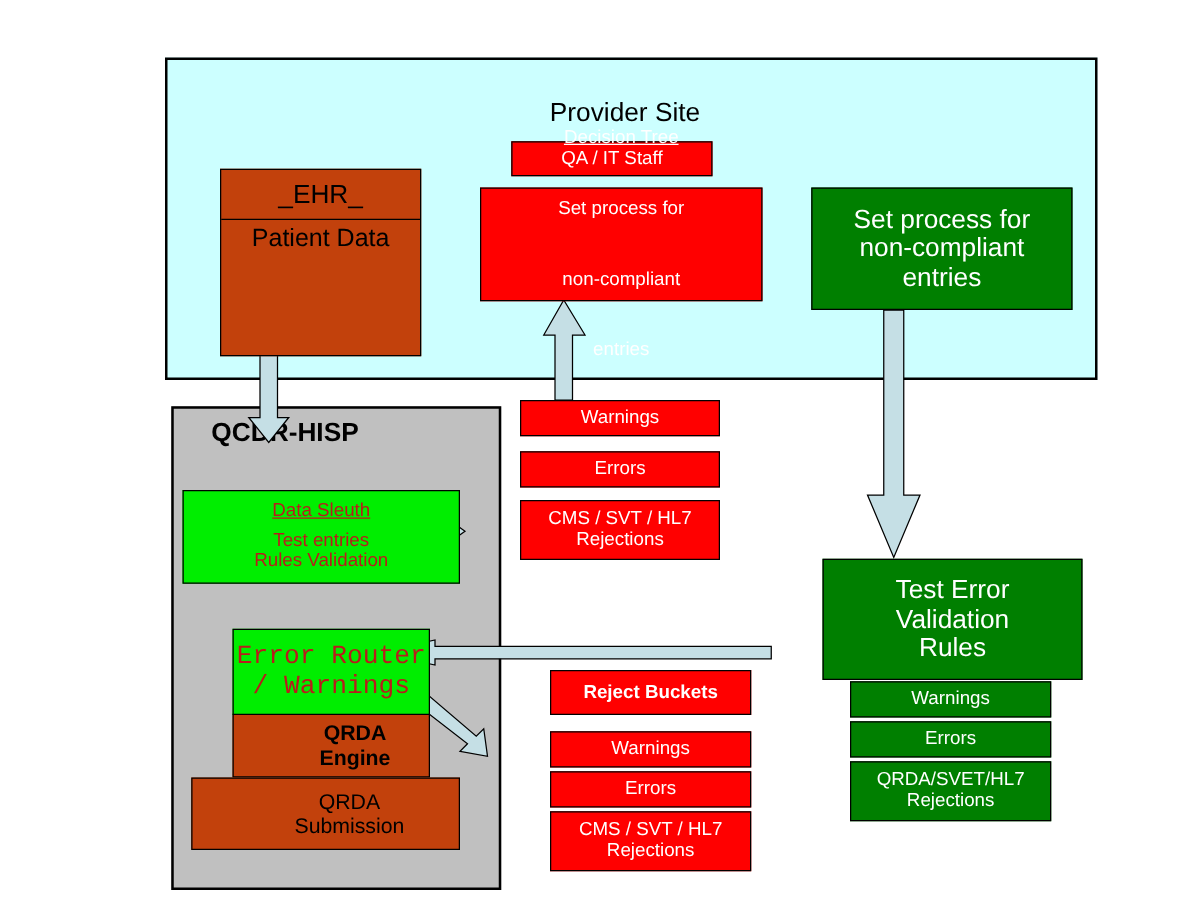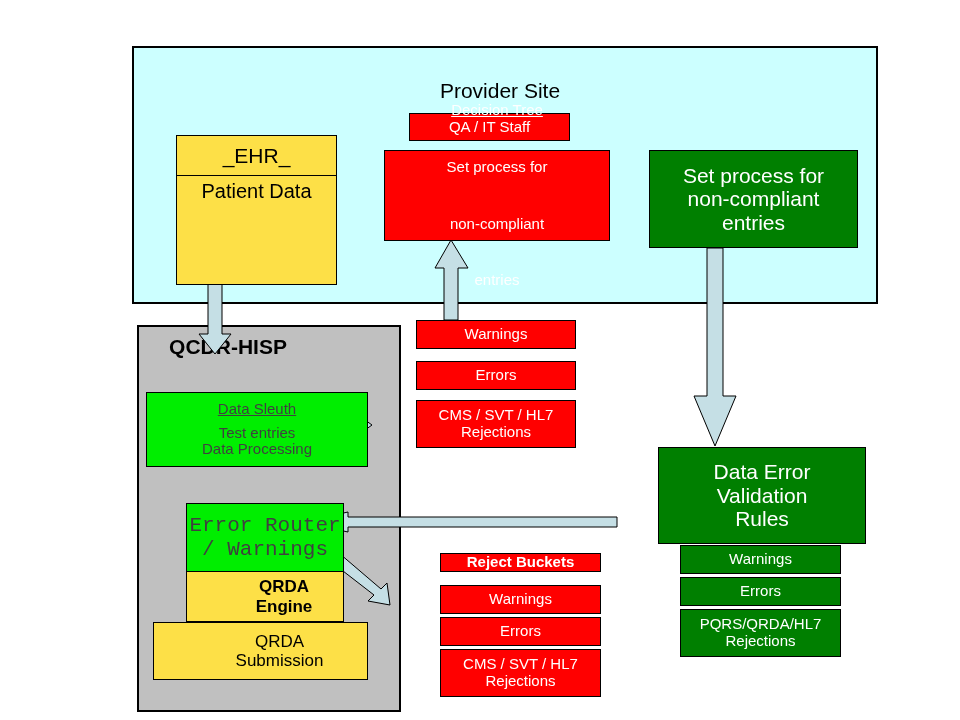--- a/index.html
+++ b/index.html
@@ -20,23 +20,23 @@
   }
   .container-hisp{
     background:#c0c0c0;border:2px solid #000000;
   }
   .container-title{
     position:absolute;text-align:center;color:#000000;
     font-size:21px;font-weight:400;
   }
 
   
-  .n-white{background:#fde047;border:1px solid #000000;color:#000000;padding-left:38px;}
+  .n-white{background:#c2410c;border:1px solid #000000;color:#000000;padding-left:38px;}
   .n-red{background:#ff0000;border:1px solid #000000;color:#ffffff;}
-  .n-green-bright{background:#00ee00;border:1px solid #000000;color:#404040;}
+  .n-green-bright{background:#00ee00;border:1px solid #000000;color:#b91c1c;}
   .n-green-dark{background:#007f00;border:1px solid #000000;color:#ffffff;}
 
   .ehr-title{
     position:absolute;left:0;right:0;top:0;height:39px;
     border-bottom:1px solid #000000;
     display:flex;align-items:center;justify-content:center;
     font-size:21px;color:#000000;
   }
   .ehr-body{
     position:absolute;left:0;right:0;top:39px;bottom:0;
@@ -100,21 +100,21 @@
 
   <div class="box n-green-dark fs21" style="left:608px;top:150px;width:209px;height:98px;">
     <span>Set process for</span>
     <span>non-compliant</span>
     <span>entries</span>
   </div>
 
   <div class="box n-green-bright fs15" style="left:105px;top:392px;width:222px;height:75px;">
     <span class="t-underline" style="margin-bottom:7px;">Data Sleuth</span>
     <span>Test entries</span>
-    <span>Data Processing</span>
+    <span>Rules Validation</span>
   </div>
 
   <div class="box n-white fs17" style="left:112px;top:622px;width:215px;height:58px;">
     <span>QRDA</span>
     <span>Submission</span>
   </div>
 
   <div class="box n-white fs17 t-bold" style="left:145px;top:571px;width:158px;height:51px;">
     <span>QRDA</span>
     <span>Engine</span>
@@ -129,44 +129,44 @@
     <span>Warnings</span>
   </div>
   <div class="box n-red fs15" style="left:375px;top:361px;width:160px;height:29px;">
     <span>Errors</span>
   </div>
   <div class="box n-red fs15" style="left:375px;top:400px;width:160px;height:48px;">
     <span>CMS / SVT / HL7</span>
     <span>Rejections</span>
   </div>
 
-  <div class="box n-red fs15 t-bold" style="left:399px;top:553px;width:161px;height:19px;">
+  <div class="box n-red fs15 t-bold" style="left:399px;top:536px;width:161px;height:36px;">
     <span>Reject Buckets</span>
   </div>
   <div class="box n-red fs15" style="left:399px;top:585px;width:161px;height:29px;">
     <span>Warnings</span>
   </div>
   <div class="box n-red fs15" style="left:399px;top:617px;width:161px;height:29px;">
     <span>Errors</span>
   </div>
   <div class="box n-red fs15" style="left:399px;top:649px;width:161px;height:48px;">
     <span>CMS / SVT / HL7</span>
     <span>Rejections</span>
   </div>
 
   <div class="box n-green-dark fs15" style="left:639px;top:545px;width:161px;height:29px;">
     <span>Warnings</span>
   </div>
   <div class="box n-green-dark fs15" style="left:639px;top:577px;width:161px;height:29px;">
     <span>Errors</span>
   </div>
   <div class="box n-green-dark fs15" style="left:639px;top:609px;width:161px;height:48px;">
-    <span>PQRS/QRDA/HL7</span>
+    <span>QRDA/SVET/HL7</span>
     <span>Rejections</span>
   </div>
 
   <div class="box n-green-dark fs21" style="left:617px;top:447px;width:208px;height:97px;">
-    <span>Data Error</span>
+    <span>Test Error</span>
     <span>Validation</span>
     <span>Rules</span>
   </div>
 
 </div>
 
 </body></html>

